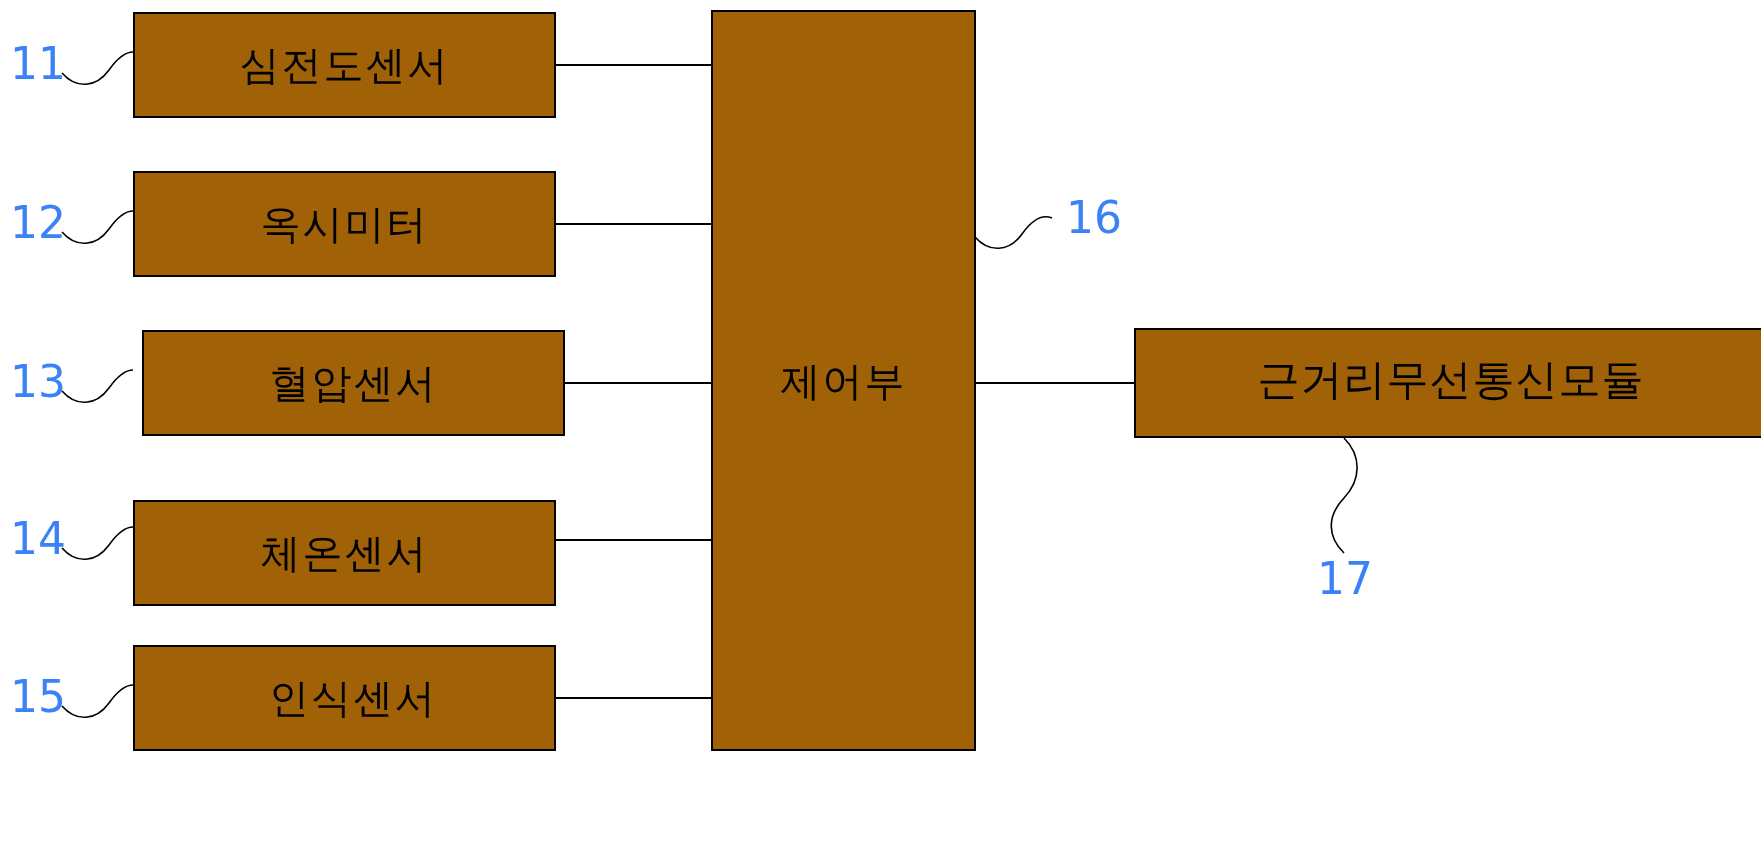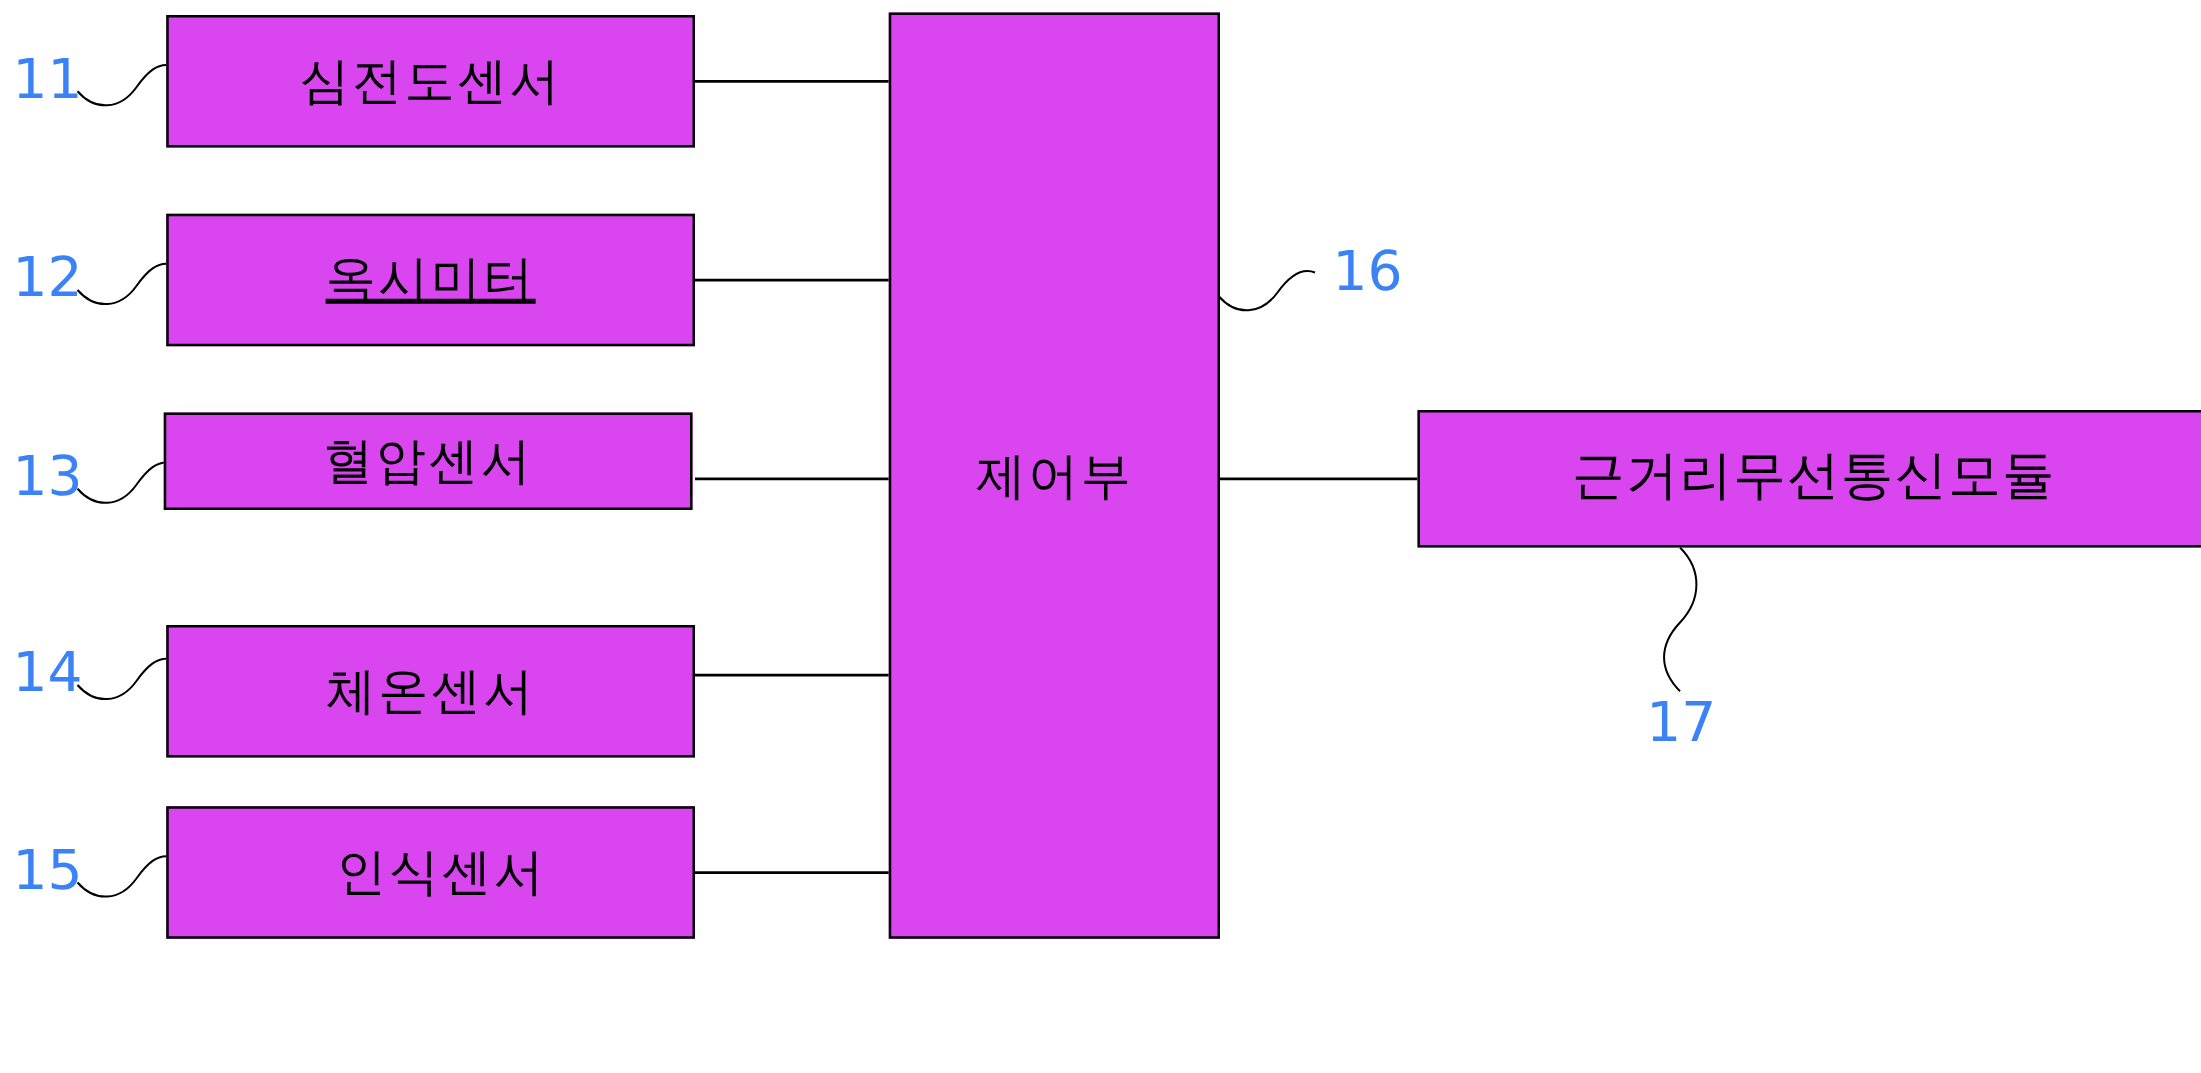--- a/index.html
+++ b/index.html
@@ -21,21 +21,21 @@
     left: 0;
     top: 0;
     width: 1761px;
     height: 858px;
     display: block;
   }
   .node-box {
     position: absolute;
     box-sizing: border-box;
     border: 2px solid #000000;
-    background: #d946ef;
+    background: #a16207;
     display: flex;
     align-items: center;
     justify-content: center;
   }
   .node-label {
     font-family: "DejaVu Sans", "Liberation Sans", sans-serif;
     font-size: 40px;
     color: #000000;
     letter-spacing: 2px;
     white-space: nowrap;
@@ -82,25 +82,25 @@
 
     <path d="M975 237 C 989 253, 1009 252, 1022 234 C 1032 220, 1042 214, 1052 218" fill="none" stroke="#000" stroke-width="1.6"></path>
 
     <path d="M1344 438 C 1362 456, 1361 480, 1344 498 C 1327 516, 1327 536, 1344 553" fill="none" stroke="#000" stroke-width="1.6"></path>
   </svg>
 
   <div class="node-box" style="left:133px; top:12px; width:423px; height:106px;">
     <span class="node-label">심전도센서</span>
   </div>
 
-  <div class="node-box" style="left:133px; top:171px; width:423px; height:106px;text-decoration:underline;">
+  <div class="node-box" style="left:133px; top:171px; width:423px; height:106px;">
     <span class="node-label">옥시미터</span>
   </div>
 
-  <div class="node-box" style="left:131px; top:330px; width:423px; height:78px;">
+  <div class="node-box" style="left:142px; top:330px; width:423px; height:106px;">
     <span class="node-label">혈압센서</span>
   </div>
 
   <div class="node-box" style="left:133px; top:500px; width:423px; height:106px;">
     <span class="node-label">체온센서</span>
   </div>
 
   <div class="node-box" style="left:133px; top:645px; width:423px; height:106px;padding-left:17px;">
     <span class="node-label">인식센서</span>
   </div>

